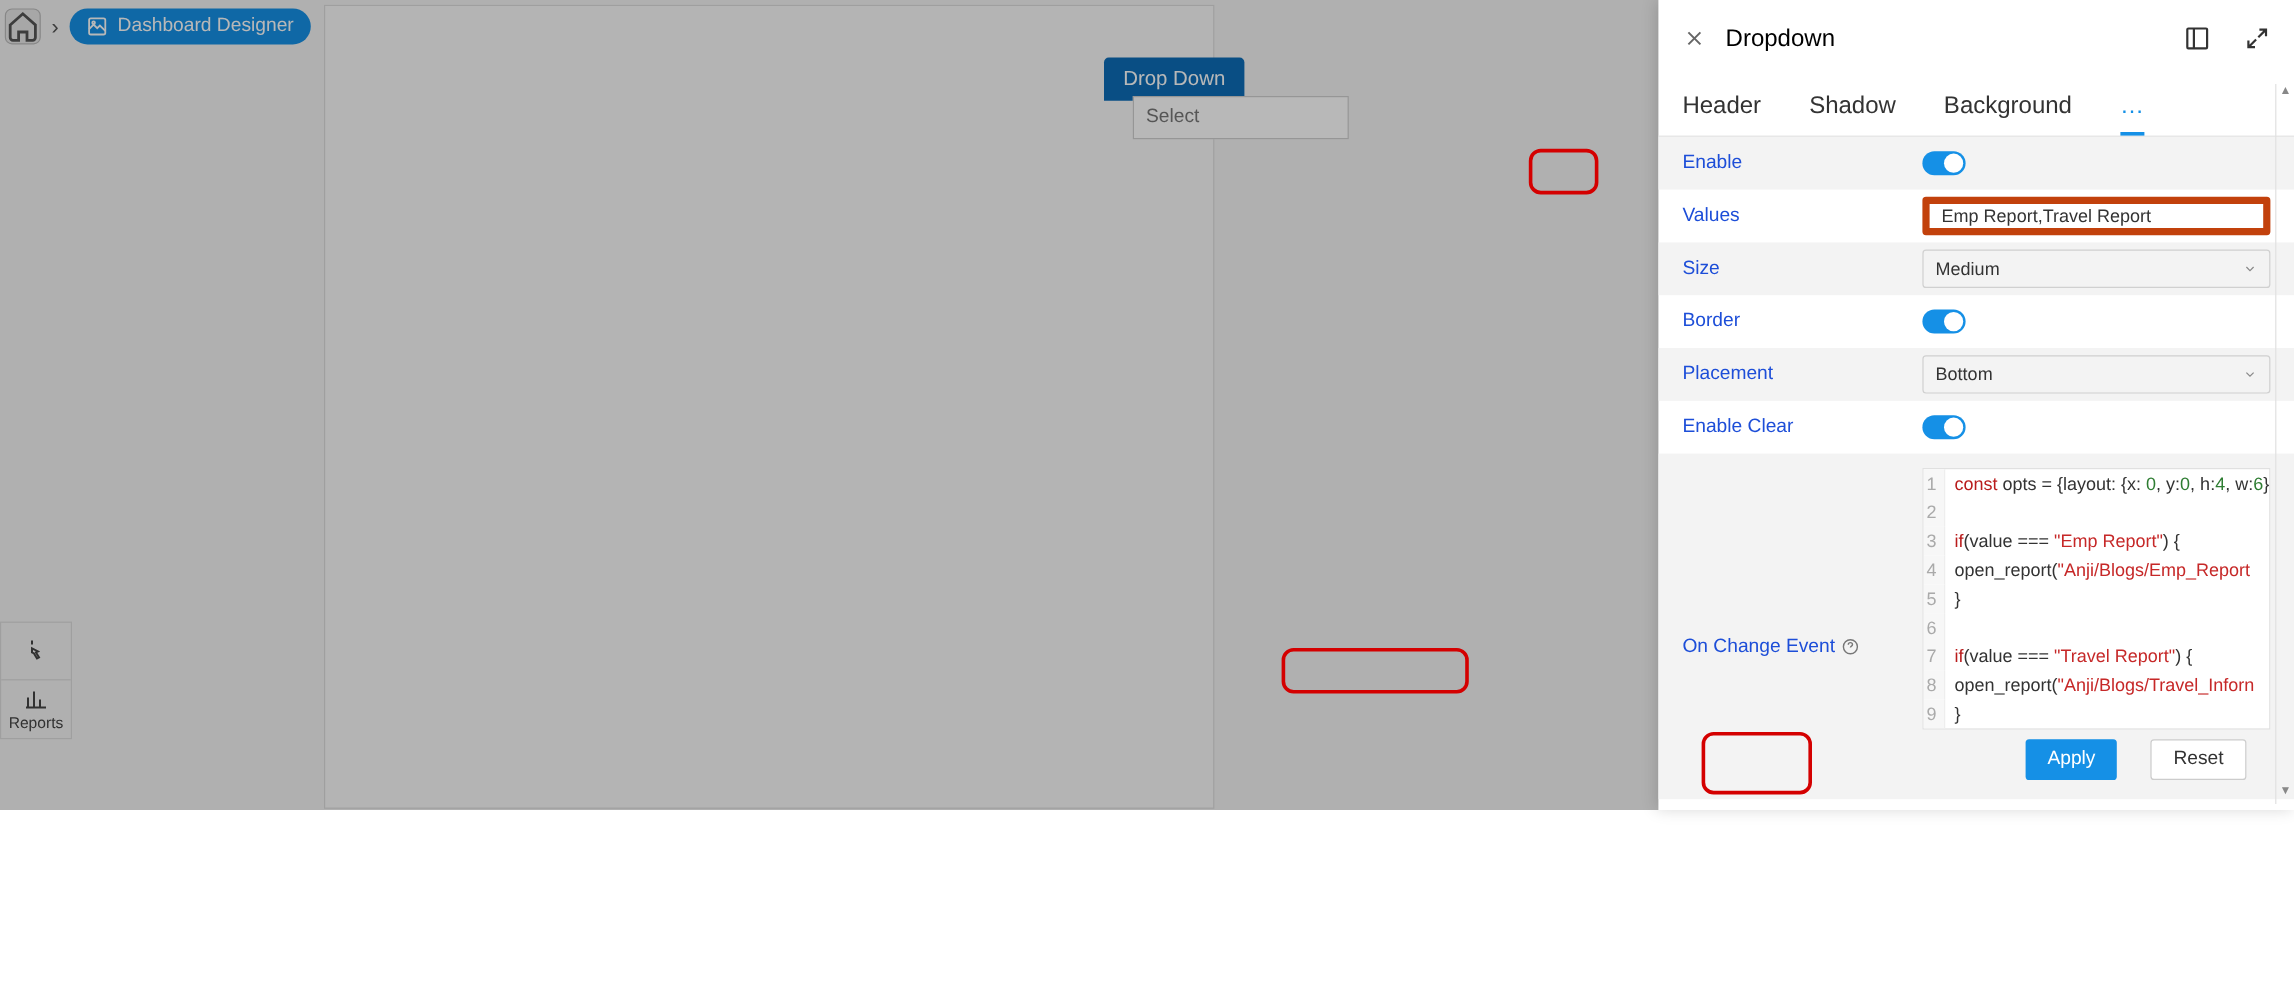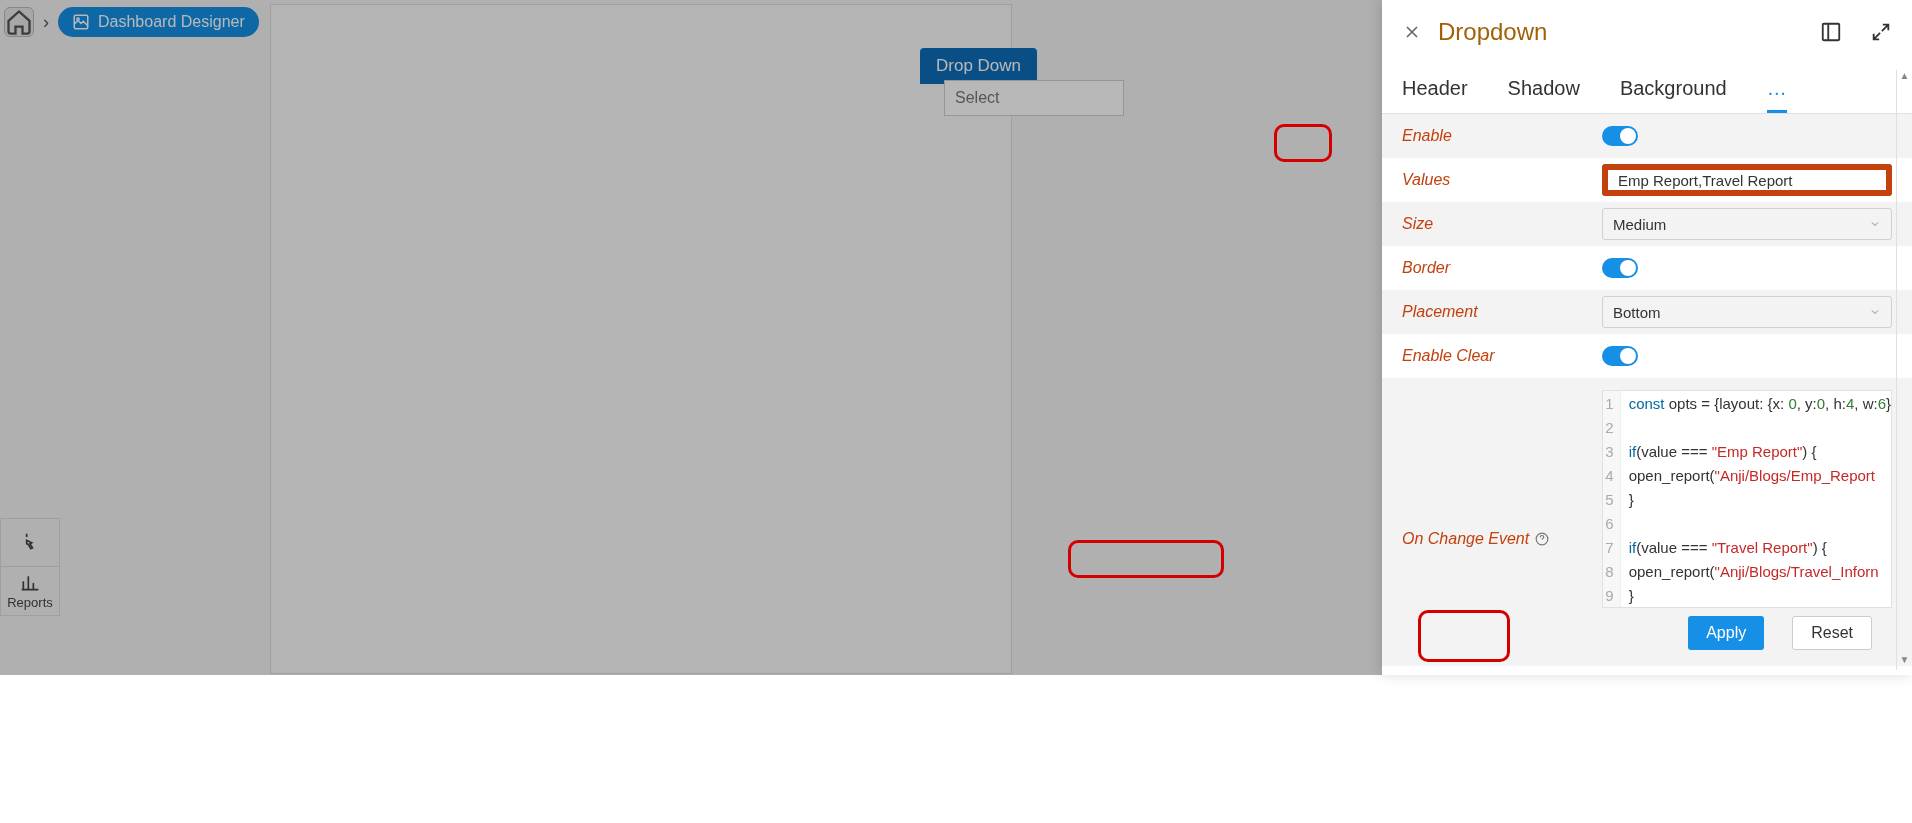--- a/index.html
+++ b/index.html
@@ -25,36 +25,36 @@
   
   .palette { position: absolute; top: 518px; left: 0; width: 60px; display: flex; flex-direction: column; border: 1px solid #ddd; background: #f5f5f5; }
   .palette-item { height: 48px; display: flex; flex-direction: column; align-items: center; justify-content: center; border-bottom: 1px solid #ddd; font-size: 13px; color: #444; }
   .palette-item:last-child { border-bottom: none; }
   .palette-item svg { width: 20px; height: 20px; margin-bottom: 2px; }
 
   
   .panel { position: absolute; top: 0; right: 0; width: 530px; height: 675px; background: #fff; box-shadow: -2px 0 12px rgba(0,0,0,0.15); display: flex; flex-direction: column; }
   .panel-header { height: 64px; display: flex; align-items: center; padding: 0 20px; gap: 16px; }
   .panel-header .close { width: 20px; height: 20px; cursor: pointer; }
-  .panel-header .title { font-size: 24px; color: #a16207; flex: 1; }
+  .panel-header .title { font-size: 20px; color: #000000; flex: 1; }
   .panel-header .act { width: 22px; height: 22px; cursor: pointer; margin-left: 12px; }
 
   
   .tabs { display: flex; align-items: center; height: 50px; padding: 0 20px; border-bottom: 1px solid #e0e0e0; gap: 40px; }
   .tab { font-size: 20px; color: #333; cursor: pointer; }
   .tab-menu { color: #1590e6; font-size: 20px; letter-spacing: 2px; position: relative; }
   .tab-menu::after { content: ''; position: absolute; left: 0; bottom: -13px; width: 20px; height: 3px; background: #1590e6; }
   .tabs .spacer { flex: 1; }
   .tab-icon { width: 20px; height: 20px; cursor: pointer; }
 
   
   .prop-rows { flex: 1; overflow: auto; }
   .prop-row { display: flex; align-items: center; min-height: 44px; padding: 6px 20px; }
   .prop-row:nth-child(odd) { background: #f3f3f3; }
-  .prop-row .plabel { width: 200px; font-size: 16px; color: #c2410c; font-style: italic; }
+  .prop-row .plabel { width: 200px; font-size: 16px; color: #1d4ed8; }
   .prop-row .pcontrol { flex: 1; }
 
   
   .toggle { width: 36px; height: 20px; border-radius: 10px; background: #1590e6; position: relative; cursor: pointer; }
   .toggle::after { content: ''; position: absolute; width: 16px; height: 16px; background: #fff; border-radius: 50%; top: 2px; right: 2px; }
 
   
   .highlight { border: 3px solid #d40000; border-radius: 10px; position: absolute; z-index: 10; }
   .hl-enable { top: 124px; left: 1274px; width: 58px; height: 38px; }
   .hl-event { top: 540px; left: 1068px; width: 156px; height: 38px; }
@@ -67,21 +67,21 @@
 
   
   .code-row { align-items: flex-start; padding-top: 12px; padding-bottom: 12px; }
   .code-row .plabel { display: flex; align-items: center; gap: 6px; padding-top: 140px;}
   .code-row .plabel svg { width: 14px; height: 14px; }
   .code-editor { border: 1px solid #e0e0e0; background: #fff; width: 100%; overflow: hidden; }
   .code-table { display: table; width: 100%; font-family: Consolas, monospace; font-size: 15px; }
   .code-line { display: table-row; height: 24px; }
   .gutter { display: table-cell; width: 28px; text-align: right; padding-right: 6px; color: #aaa; background: #f7f7f7; border-right: 1px solid #eee; vertical-align: middle; }
   .cline { display: table-cell; padding-left: 8px; white-space: nowrap; vertical-align: middle; color: #333; }
-  .kw { color: #0369a1; }
+  .kw { color: #b91c1c; }
   .str { color: #c62828; }
   .num { color: #2e7d32; }
 
   
   .btn-row { display: flex; justify-content: flex-end; gap: 28px; padding: 8px 20px 4px 20px; }
   .btn { height: 34px; padding: 0 18px; border-radius: 3px; font-size: 16px; cursor: pointer; display: flex; align-items: center; }
   .btn-primary { background: #1590e6; color: #fff; border: none; }
   .btn-default { background: #fff; color: #333; border: 1px solid #ccc; }
 
   

